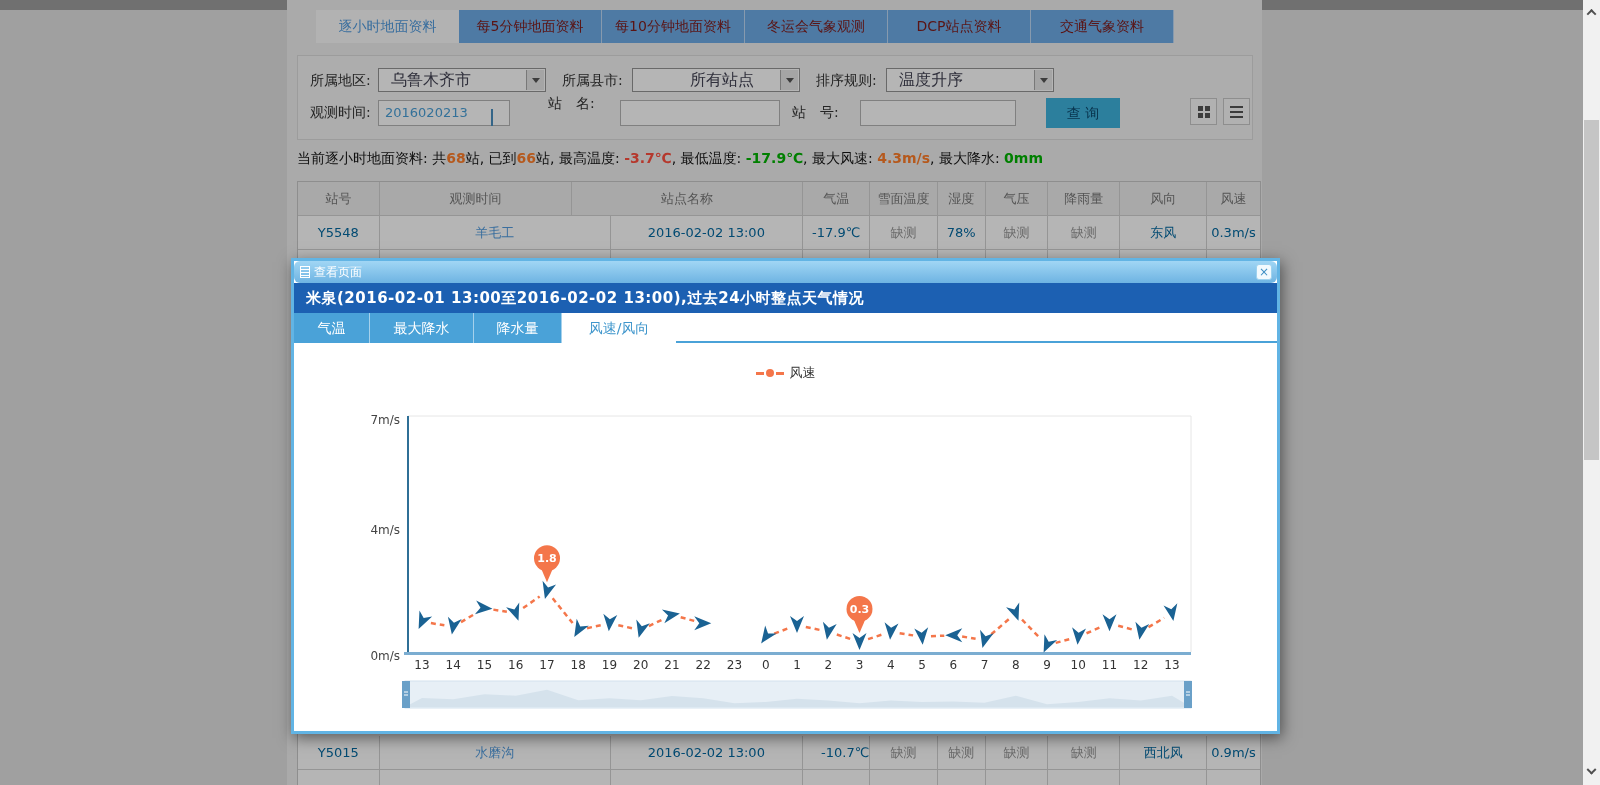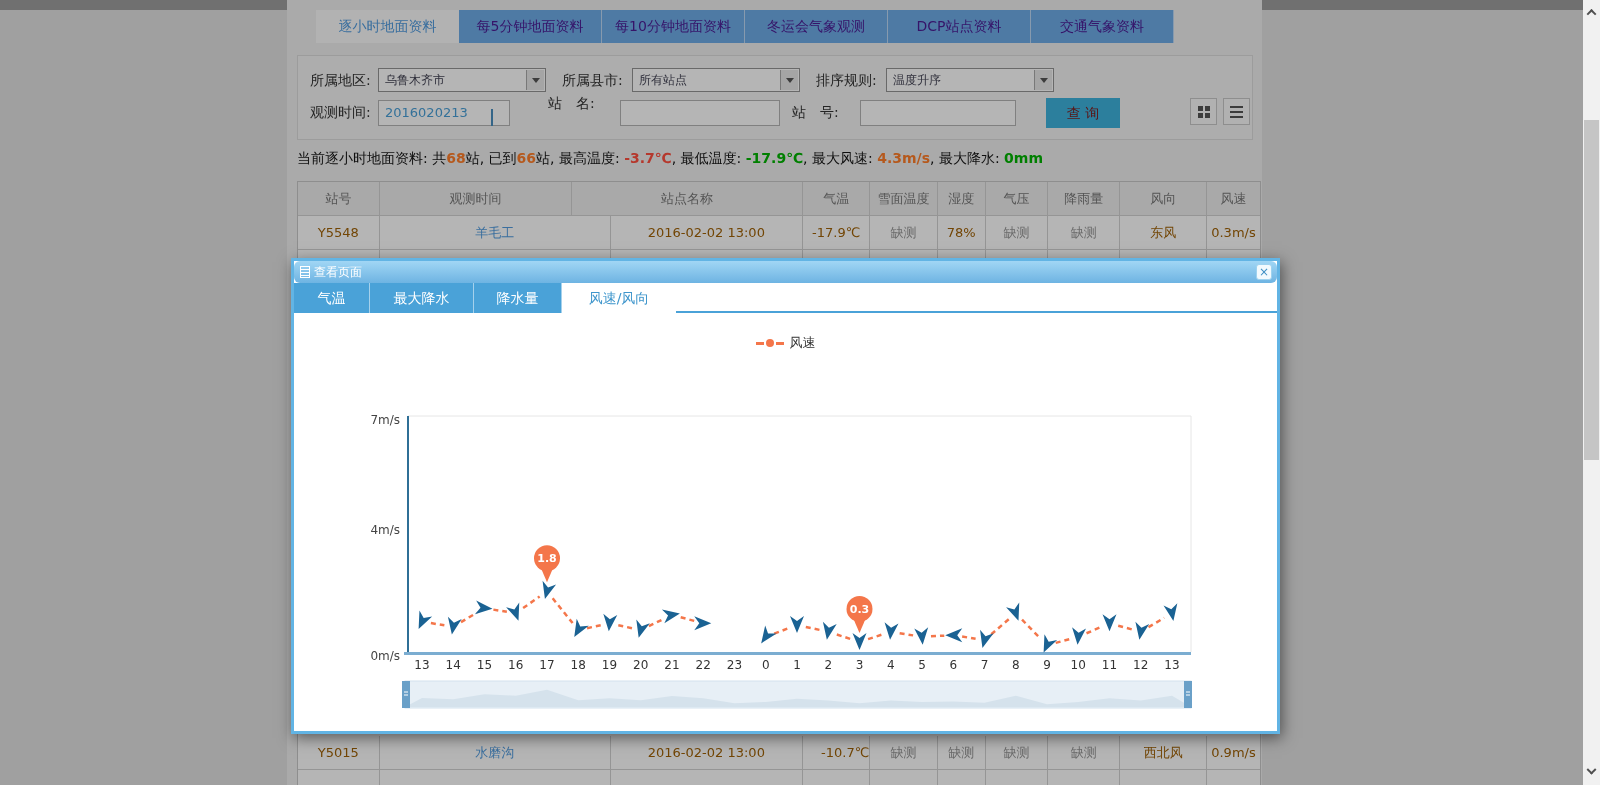--- a/index.html
+++ b/index.html
@@ -5,58 +5,58 @@
   * { margin:0; padding:0; box-sizing:border-box; }
   html,body { width:1600px; height:785px; overflow:hidden; }
   body { position:relative; background:#e2e2e2; font-family:"DejaVu Sans","Liberation Sans",sans-serif; }
 
   
   .top-strip { position:absolute; left:0; top:0; width:1600px; height:10px; background:#9e9e9e; }
   .content { position:absolute; left:287px; top:0; width:975px; height:785px; background:#f0f0f0; }
 
   .top-tabs { position:absolute; left:0; top:10px; height:33px; display:flex;margin-left:29px; }
   .top-tab { width:143px; height:33px; line-height:33px; text-align:center; font-size:14px;
-             background:#6fade8; color:#4c1d95; border-right:1px solid rgba(255,255,255,.55); cursor:pointer; }
+             background:#6fade8; color:#7f1d1d; border-right:1px solid rgba(255,255,255,.55); cursor:pointer; }
   .top-tab.active { background:#fbfbfb; color:#529cdf; border-right:none; }
 
   .filter-panel { position:absolute; left:10px; top:55px; width:956px; height:85px;
                   background:#f4f4f4; border:1px solid #dcdcdc; }
   .f-label { position:absolute; font-size:14px; color:#333; line-height:24px; white-space:nowrap; }
   .f-select { position:absolute; height:24px; background:#fff; border:1px solid #949494;
-              font-size:12px; color:#445; line-height:22px; padding-left:6px; }
+              font-size:16px; color:#445; line-height:22px; padding-left:12px; }
   .f-select .arr-box { position:absolute; right:1px; top:1px; width:18px; height:20px;
               background:#e9e9e9; border-left:1px solid #aaa; }
   .arr-box .tri { position:absolute; left:5px; top:8px; width:0; height:0;
               border-left:4px solid transparent; border-right:4px solid transparent; border-top:5px solid #555; }
   .f-input { position:absolute; height:26px; background:#fff; border:1px solid #b5b5b5;
              font-size:13px; line-height:24px; padding-left:6px; color:#444; }
   .f-input.time { color:#4aa0d8; }
   .cal-btn { position:absolute; right:3px; top:5px; width:15px; height:14px; cursor:pointer; }
   .cal-btn .cal { width:13px; height:12px; border:1px solid #4a8fc0;
              background:linear-gradient(#4a8fc0 0 3px, transparent 3px),
                         repeating-linear-gradient(#fff 0 2px, #9cc4e0 2px 4px); }
-  .query-btn { position:absolute; width:74px; height:30px; background:#3fb3de; color:#7f1d1d;
+  .query-btn { position:absolute; width:74px; height:30px; background:#3fb3de; color:#0c4a6e;
                font-size:14px; text-align:center; line-height:30px; cursor:pointer; }
   .view-btn { position:absolute; width:27px; height:27px; background:#fafafa; border:1px solid #c9c9c9;
               display:flex; align-items:center; justify-content:center; cursor:pointer; }
   .icon-grid { width:12px; height:12px; position:relative; }
   .icon-grid::before { content:""; position:absolute; width:5px; height:5px; background:#555;
               box-shadow:7px 0 #555, 0 7px #555, 7px 7px #555; }
   .icon-list { width:13px; height:2px; background:#555; box-shadow:0 5px #555, 0 10px #555; margin-top:-10px; }
 
   .summary { position:absolute; left:10px; top:150px; font-size:14px; color:#151515; white-space:nowrap; }
   .seg-dark { color:#151515; }
   .seg-orange { color:#ff7e2a; font-weight:bold; }
   .seg-red { color:#ff5040; font-weight:bold; }
   .seg-green { color:#00b400; font-weight:bold; }
 
   .tbl { position:absolute; left:10px; top:181px; width:964px; border:1px solid #c9c9c9; background:#fff; }
   .tbl-row { display:flex; height:34px; border-bottom:1px solid #d2d2d2; background:#fff; }
   .tbl-row.head { background:#efefef; }
-  .tbl-cell { height:34px; line-height:33px; text-align:center; font-size:13px; color:#a16207;
+  .tbl-cell { height:34px; line-height:33px; text-align:center; font-size:13px; color:#0369a1;
               border-right:1px solid #d2d2d2; overflow:hidden; white-space:nowrap; }
   .tbl-cell:last-child { border-right:none; }
   .head .tbl-cell { color:#777; }
   .tbl-cell.link { color:#529cdf; cursor:pointer; }
   .tbl-cell.miss { color:#979797; }
   .tbl-spacer { height:452px; background:#fff; }
 
   
   .overlay { position:absolute; left:0; top:0; width:1600px; height:785px; background:rgba(0,0,0,0.29); z-index:5; }
 
@@ -110,21 +110,21 @@
 
   <div class="filter-panel">
     <span class="f-label" style="left:12px;top:12px;">所属地区:</span>
     <div class="f-select" style="left:80px;top:12px;width:168px;">
       <span>乌鲁木齐市</span>
       <span class="arr-box">
           <span class="tri"></span>
         </span>
     </div>
     <span class="f-label" style="left:264px;top:12px;">所属县市:</span>
-    <div class="f-select" style="left:334px;top:12px;width:168px;">
+    <div class="f-select" style="left:334px;top:12px;width:168px;text-align:center;">
       <span>所有站点</span>
       <span class="arr-box">
           <span class="tri"></span>
         </span>
     </div>
     <span class="f-label" style="left:518px;top:12px;">排序规则:</span>
     <div class="f-select" style="left:588px;top:12px;width:168px;">
       <span>温度升序</span>
       <span class="arr-box">
           <span class="tri"></span>
@@ -220,20 +220,21 @@
     </div>
 </div>
 
 <div class="overlay"></div>
 
 <div class="dialog">
   <div class="dlg-titlebar">
     <span class="doc-icon"></span><span>查看页面</span>
     <span class="dlg-close">×</span>
   </div>
+  <div class="dlg-header">米泉(2016-02-01 13:00至2016-02-02 13:00),过去24小时整点天气情况</div>
   <div class="dlg-tabs" id="dlg-tabs">
       <div class="dlg-tab" style="width: 76px;">气温</div>
       <div class="dlg-tab" style="width: 104px;">最大降水</div>
       <div class="dlg-tab" style="width: 88px;">降水量</div>
       <div class="dlg-tab active" style="width: 114px;">风速/风向</div>
     </div>
   <div class="legend-row">
     <span class="legend-item">
       <span class="lg-dash"></span>
         <span class="lg-dot"></span>

